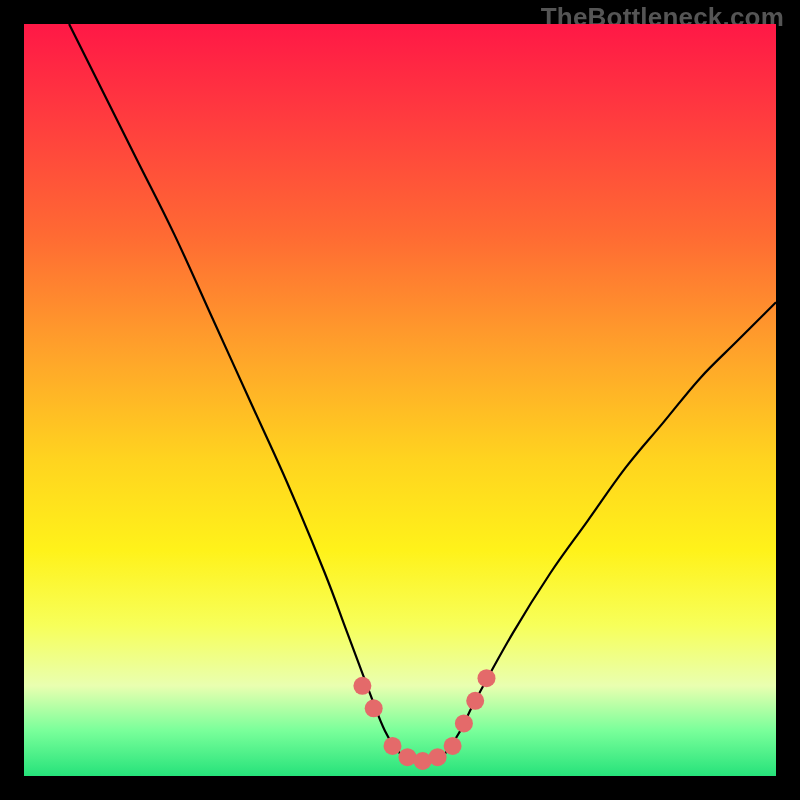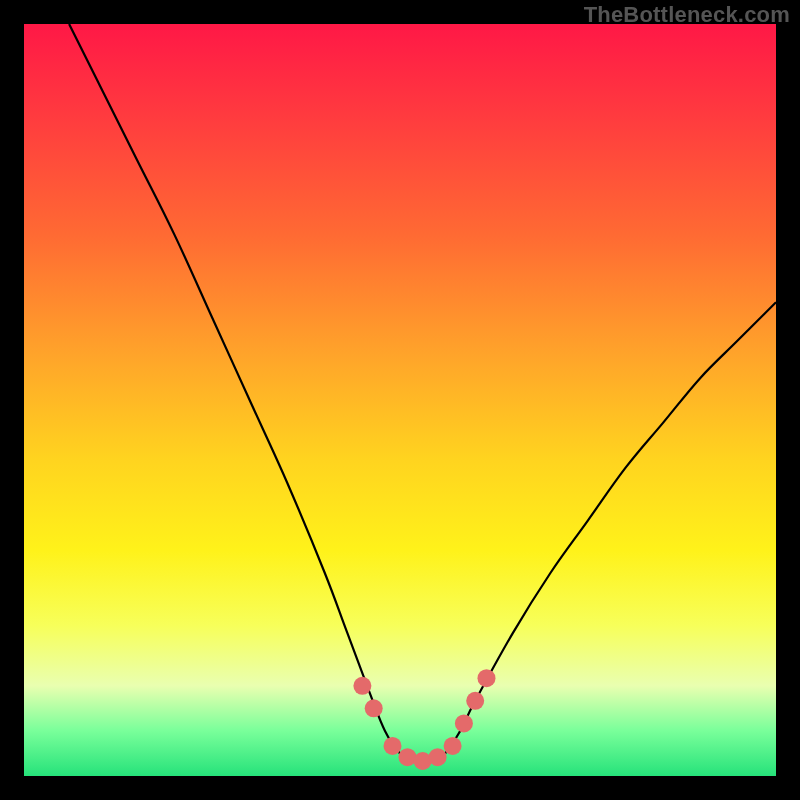--- a/index.html
+++ b/index.html
@@ -36,23 +36,23 @@
       #fff21a 70%,
       #f7ff5a 80%,
       #e9ffb0 88%,
       #79ff9a 94%,
       #26e27a 100%
     );
   }
   .watermark {
     position: absolute;
     top: 2px;
-    right: 10px;
+    right: 16px;
     color: #555;
-    font-size: 22px;
+    font-size: 26px;
     font-weight: 600;
     letter-spacing: 0.2px;
     user-select: none;
   }
   svg.curve {
     position: absolute;
     left: 0;
     top: 0;
     width: 752px;
     height: 752px;

